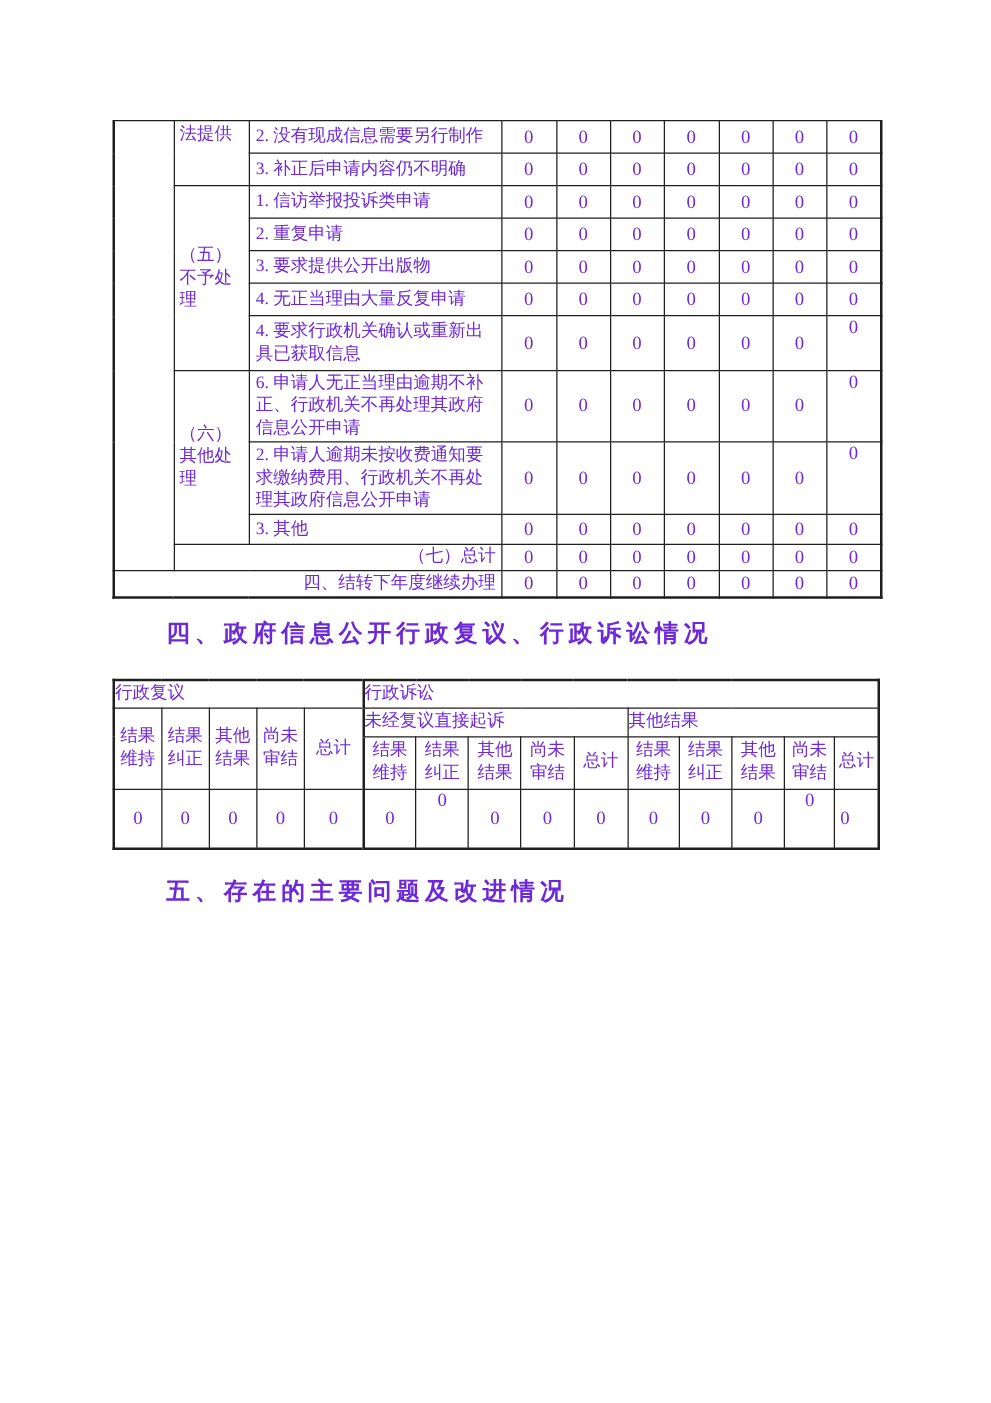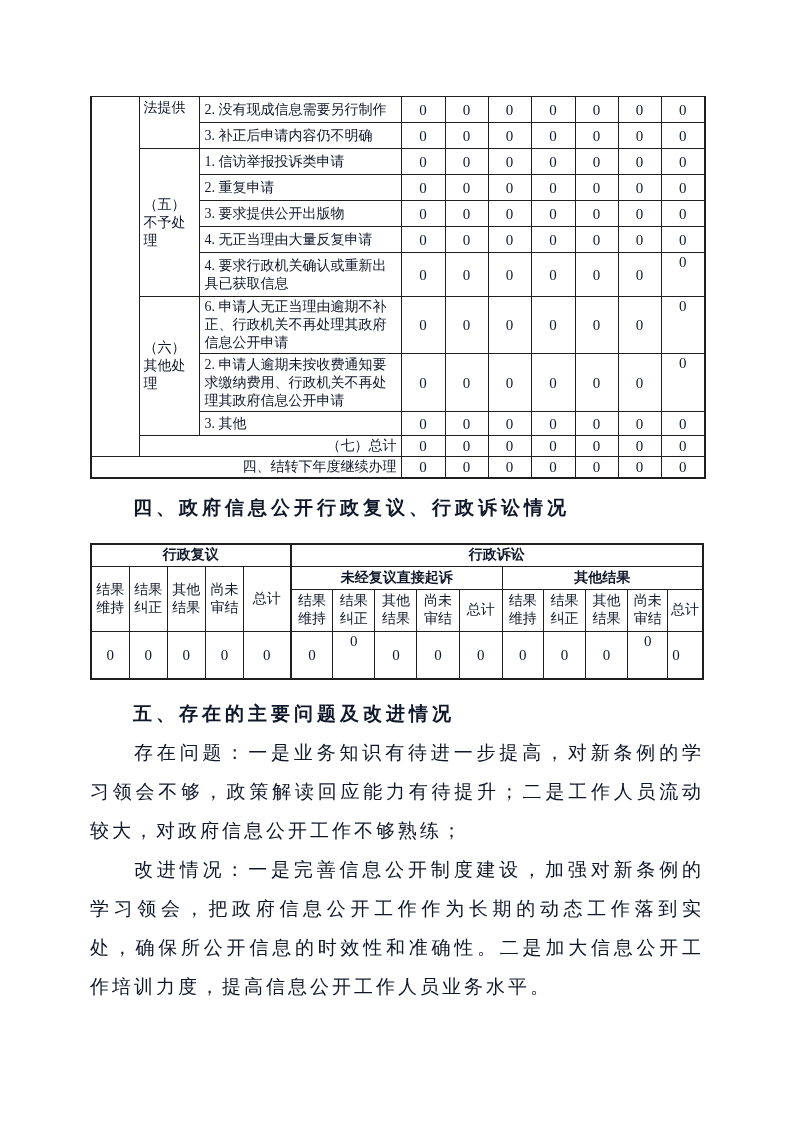--- a/index.html
+++ b/index.html
@@ -1,21 +1,21 @@
 <!DOCTYPE html>
 <html><head>
 <meta charset="utf-8">
 <style>
   * { margin:0; padding:0; box-sizing:border-box; }
   html,body { background:#ffffff; }
   .page {
     position:relative;
     width:793px; height:1122px;
     background:#ffffff;
-    color:#0f172a;
+    color:#6d28d9;
     font-family:"Liberation Serif", serif;
     overflow:hidden;
   }
   .content { position:absolute; left:90px; top:96px; width:614px; }
 
   
   table { border-collapse:collapse; table-layout:fixed; width:614px; }
   td {
     border:1.5px solid #1f1f1f;
     vertical-align:middle;
@@ -28,21 +28,21 @@
   .t1 td.no-top { border-top:none; }
   .t2 { border:2px solid #1f1f1f; margin-top:22px; }
 
   td.cat  { text-align:left; padding:2px 4px; }
   td.vtop { vertical-align:top; }
   td.item { text-align:left; padding:1px 4px 1px 5px; }
   td.val  { text-align:center; font-size:15px; }
   td.val.raise { vertical-align:top; line-height:16px; padding-top:1px; }
   td.val.lft   { text-align:left; padding-left:4px; }
   td.rowlabel  { text-align:right; padding:1px 4px 1px 6px; }
-  .t2 td.grp   { text-align:center;font-weight:bold; }
+  .t2 td.grp   { text-align:left; }
   .t2 td.hdr   { text-align:center; padding:1px 2px; line-height:18px; }
   .t2 td.thickL{ border-left:2px solid #1f1f1f; }
 
   
   .sec-heading {
     margin-top:16px;
     padding-left:43px;
     font-family:"Liberation Sans", sans-serif;
     font-weight:bold;
     font-size:19px;
@@ -267,19 +267,15 @@
         <td class="val">0</td>
         <td class="val">0</td>
         <td class="val">0</td>
         <td class="val raise">0</td>
         <td class="val lft">0</td>
       </tr>
     </tbody>
       </table>
 
     <div class="sec-heading h5">五、存在的主要问题及改进情况</div>
-    <div class="para-block">
-      <p class="para">存在问题：一是业务知识有待进一步提高，对新条例的学习领会不够，政策解读回应能力有待提升；二是工作人员流动较大，对政府信息公开工作不够熟练；</p>
-      <p class="para">改进情况：一是完善信息公开制度建设，加强对新条例的学习领会，把政府信息公开工作作为长期的动态工作落到实处，确保所公开信息的时效性和准确性。二是加大信息公开工作培训力度，提高信息公开工作人员业务水平。</p>
-    </div>
 
   </div>
 </div>
 
 </body></html>

